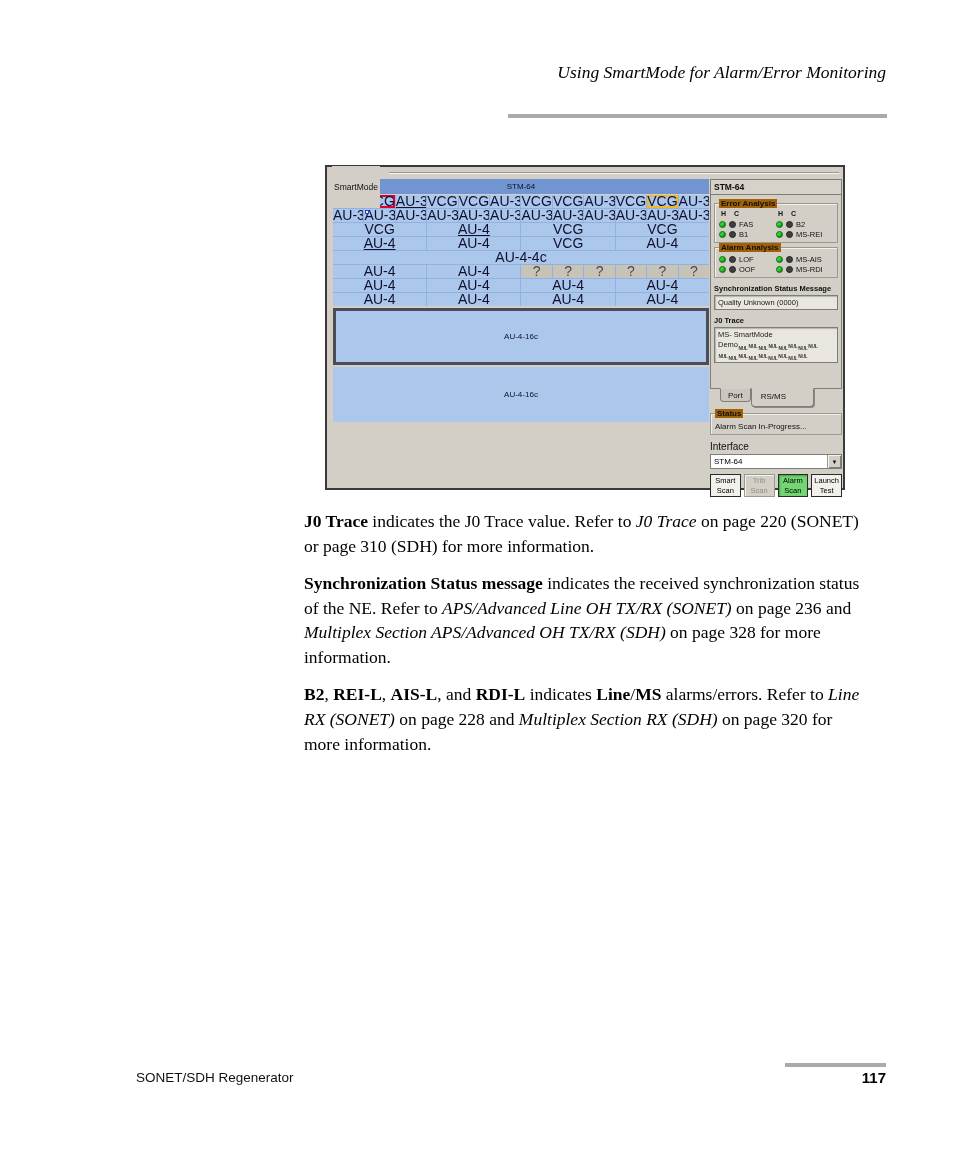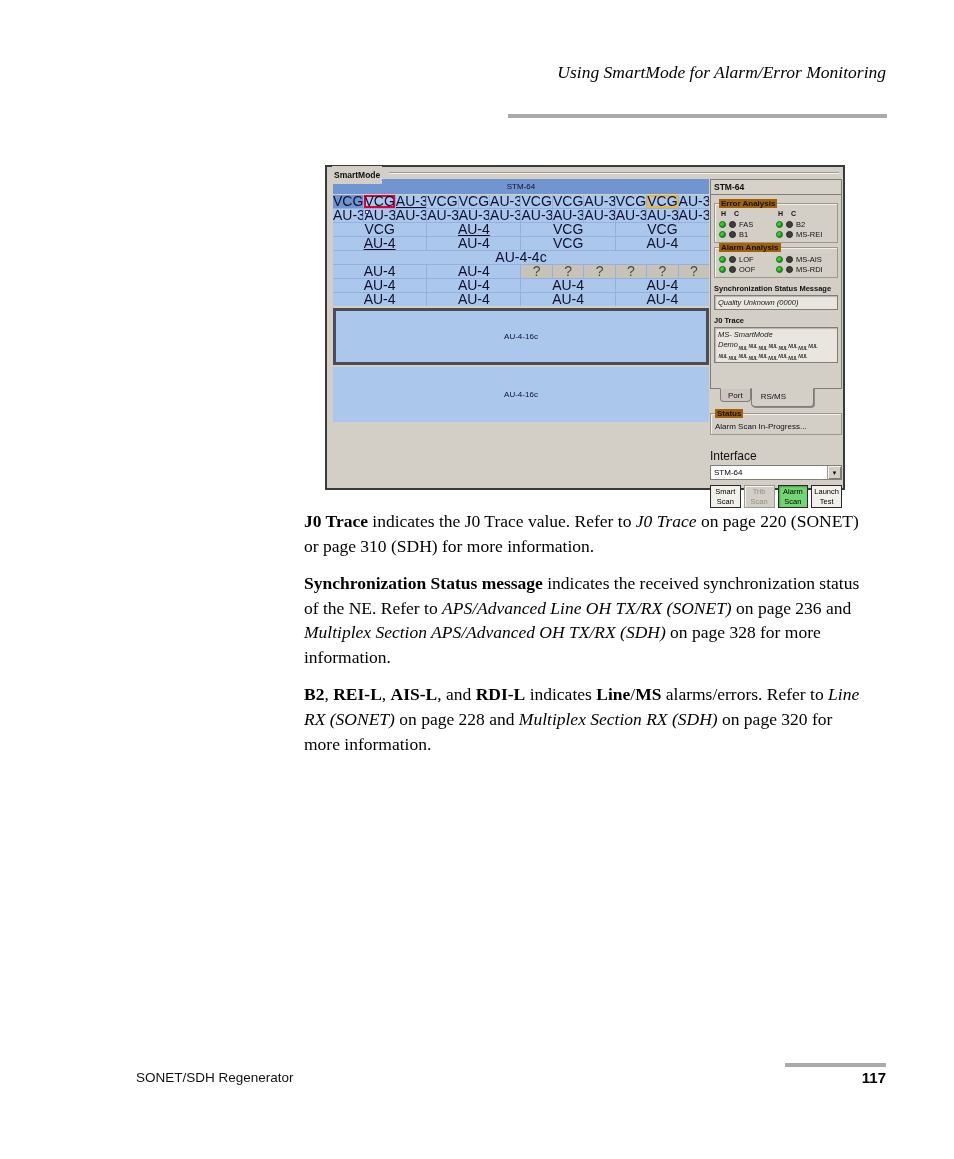--- a/index.html
+++ b/index.html
@@ -21,22 +21,22 @@
 
   .doc-footer-left { position:absolute; left:136px; top:1070px; font-size:13.5px; color:#111; }
   .doc-footer-bar { position:absolute; left:785px; top:1063px; width:101px; height:4px; background:#aaaaaa; }
   .doc-page-num { position:absolute; top:1069px; right:68px; font-size:15px; font-weight:bold; color:#000; }
 
   
   .shot { position:absolute; left:325px; top:165px; width:520px; height:325px;
           background:#d3cfc7; border:2px solid #3a3a3a; font-family:"Liberation Sans", sans-serif; }
   .shot-gb-line { position:absolute; left:62px; top:5px; width:450px; height:2px;
                   border-top:1px solid #9a9a91; border-bottom:1px solid #f4f3ef; }
-  .shot-gb-label { position:absolute; left:5px; top:-1px; font-size:8.5px; font-weight:bold; color:#101010;
-                   background:#d3cfc7; padding:4px 2px; z-index:2; }
+  .shot-gb-label { position:absolute; left:5px; top:-1px; font-size:8.5px; font-weight:normal; color:#101010;
+                   background:#d3cfc7; padding:16px 2px; z-index:2; }
 
   
   .grid-wrap { position:absolute; left:6px; top:12px; width:376px; }
   .stm-header { height:15px; line-height:15px; text-align:center; background:#7095d0;
                 font-size:8px; color:#10102e; margin-bottom:1px; }
   .grid { display:grid; grid-template-columns:repeat(12,1fr); gap:1px; background:#93b1de; }
   .cell { height:13px; line-height:13px; text-align:center; font-size:14px; color:#10102e;
           background:#abc7ec; overflow:hidden; white-space:nowrap; }
   .cell.sel { background:#7095d0; }
   .cell.red { box-shadow:inset 0 0 0 2px #e00038; }
@@ -64,36 +64,36 @@
   .led-halves { display:flex; }
   .led-half { flex:1; }
   .hc-head { display:flex; gap:8px; font-size:7px; font-weight:bold; color:#101010; margin:0 0 2px 2px; }
   .led-row { display:flex; align-items:center; gap:3px; height:10px; font-size:7.5px; color:#101010; }
   .led { width:7px; height:7px; border-radius:50%; flex:0 0 auto; }
   .led.green { background:#2ed32e; border:1px solid #1d6b1d; box-shadow:inset -1px -1px 1px #128a12; }
   .led.dark { background:#3f3f3f; border:1px solid #242424; }
 
   .sec-label { font-size:7.5px; font-weight:bold; color:#101010; margin-top:6px; white-space:nowrap; }
   .sunken { border:1px solid #7e7e76; background:#e9e6df; box-shadow:inset 1px 1px 1px rgba(90,90,80,.35);
-            font-size:7.5px; color:#20201c; padding:2px 3px; margin-top:2px;font-style:italic; }
+            font-size:7.5px; color:#20201c; padding:2px 3px; margin-top:2px; }
   .j0-box { line-height:1.35; }
   .nul { display:inline-block; font-size:4.8px; font-weight:bold; color:#33332e; margin:0 0.5px;
          transform:translateY(1px); letter-spacing:-0.3px; }
   .nul:nth-child(even) { transform:translateY(2.5px); }
 
   .tabs-row { display:flex; align-items:flex-start; margin:0 0 0 10px; height:18px; }
   .tab { border:1px solid #7e7e76; border-top:1px solid #d3cfc7; border-radius:0 0 4px 4px;
          background:#d3cfc7; font-size:8px; color:#101010; padding:2px 7px 3px 7px; margin-top:-1px; }
   .tab.active { padding:3px 27px 5px 9px; font-weight:normal; z-index:2; position:relative;
                 box-shadow:1px 1px 0 #8a8a82; }
   .tab.inactive { height:14px; margin-top:-1px; background:#cbc7bf; }
 
   .status-gb { margin-top:6px; height:27px; }
   .status-text { font-size:8px; color:#101010; margin-top:2px; }
-  .iface-label { font-size:12px; color:#101010; margin-top:14px; }
+  .iface-label { font-size:10px; color:#101010; margin-top:6px; }
   .combo { display:flex; height:15px; margin-top:2px; border:1px solid #7e7e76; background:#ffffff; }
   .combo-value { flex:1; font-size:8px; color:#000; padding:2px 3px; white-space:nowrap; overflow:hidden; }
   .combo-btn { width:14px; background:#d3cfc7; border-left:1px solid #9a9a91;
                box-shadow:inset 1px 1px 0 #f4f3ef, inset -1px -1px 0 #7e7e76;
                font-size:6px; color:#101010; display:flex; align-items:center; justify-content:center; }
   .btn-row { display:flex; gap:3px; margin-top:5px; }
   .btn { flex:1; height:23px; font-size:7.5px; line-height:1.25; text-align:center; color:#000;
          display:flex; flex-direction:column; justify-content:center;
          background:#f2f0ea; border:1px solid #2a2a2a; }
   .btn.disabled { background:#d3cfc7; color:#8e8e85; border:1px solid #9a9a91;

